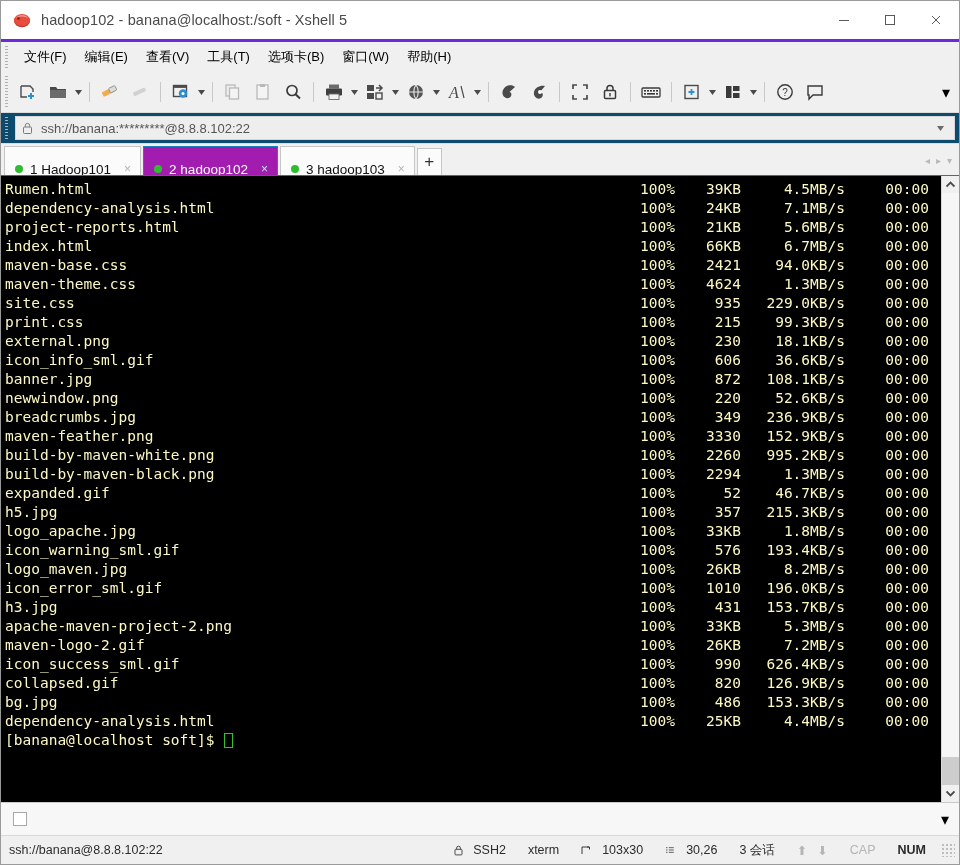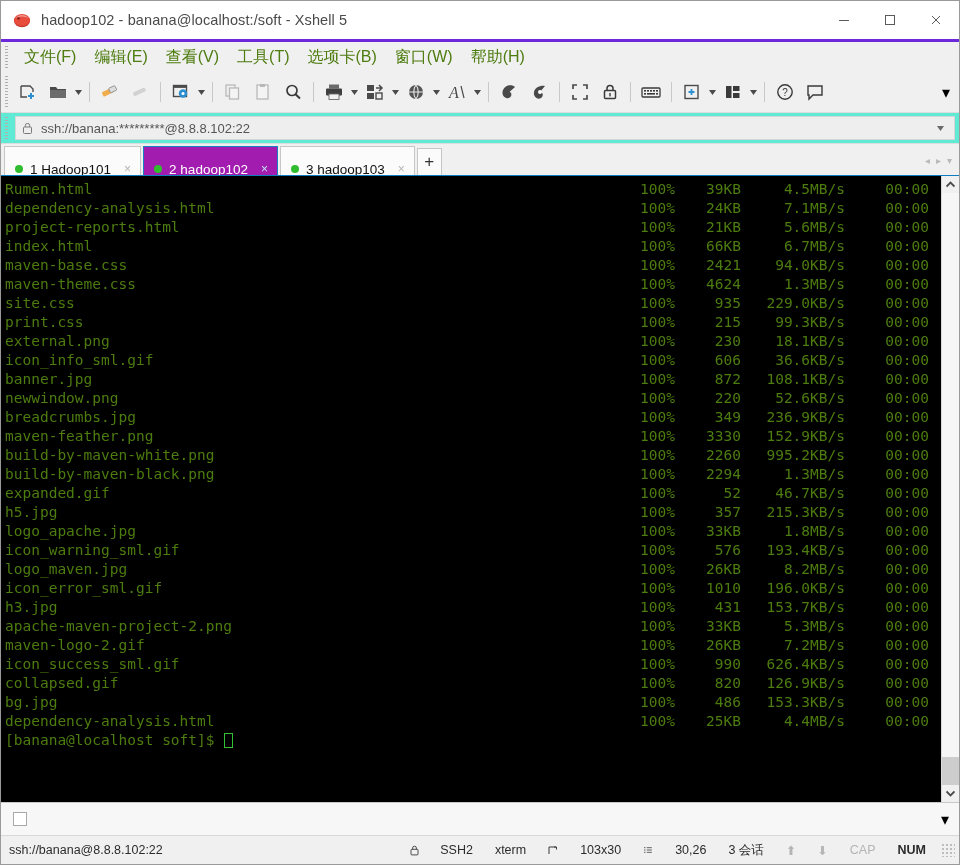--- a/index.html
+++ b/index.html
@@ -74,22 +74,22 @@
   }
   .grip {
     position: absolute;
     left: 4px;
     top: 4px;
     bottom: 4px;
     width: 3px;
     background-image: repeating-linear-gradient(to bottom, #b0b0b0 0 1px, transparent 1px 3px);
   }
   .menu-item {
-    font-size: 16px;
-    color: #4d7c0f;
+    font-size: 13px;
+    color: #000000;
     padding: 3px 9px;
     white-space: nowrap;
   }
 
   
   .toolbar {
     height: 40px;
     background: #f0f0f0;
     display: flex;
     align-items: center;
@@ -124,21 +124,21 @@
     top: 0;
     bottom: 0;
     display: flex;
     align-items: center;
     padding: 0 3px;
   }
 
   
   .addressbar {
     height: 30px;
-    background: #5eead4;
+    background: #0c4a6e;
     display: flex;
     align-items: center;
     flex: 0 0 auto;
     position: relative;
     padding-left: 14px;
     border-bottom: 1px solid #dcdcdc;
   }
   .addr-inner {
     flex: 1 1 auto;
     display: flex;
@@ -262,21 +262,21 @@
     overflow: hidden;
     border-top: 1px solid #0f7cc0;
   }
   .terminal {
     flex: 1 1 auto;
     overflow: hidden;
     padding: 4px 0 0 4px;
     font-family: "DejaVu Sans Mono", "Liberation Mono", monospace;
     font-size: 14.5px;
     line-height: 19px;
-    color: #4d7c0f;
+    color: #fef9c3;
     white-space: pre;
     box-sizing: border-box;
   }
   .t-row { display: flex; height: 19px; }
   .t-name { width: 614px; flex: 0 0 auto; overflow: hidden; }
   .t-pct  { width: 56px;  flex: 0 0 auto; text-align: right; }
   .t-size { width: 66px;  flex: 0 0 auto; text-align: right; }
   .t-rate { width: 104px; flex: 0 0 auto; text-align: right; }
   .t-time { width: 84px;  flex: 0 0 auto; text-align: right; }
   .prompt-row { display: flex; align-items: center; height: 19px; }
@@ -352,21 +352,21 @@
     font-size: 12.5px;
     color: #2c2c2c;
   }
   .st-left { white-space: nowrap; }
   .st-items { margin-left: auto; display: flex; align-items: center; }
   .st-cell {
     display: flex;
     align-items: center;
     padding: 0 11px;
     white-space: nowrap;
-    gap: 21px;
+    gap: 10px;
   }
   .st-dim { color: #b5b5b5; }
   .st-bold { font-weight: bold; }
   .st-grip {
     width: 14px; height: 14px;
     margin-left: 4px; margin-right: 4px;
     background-image:
       radial-gradient(#bdbdbd 45%, transparent 46%);
     background-size: 4px 4px;
   }

